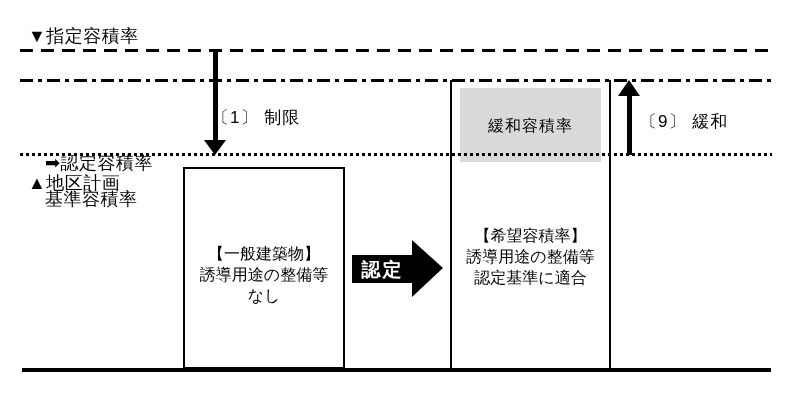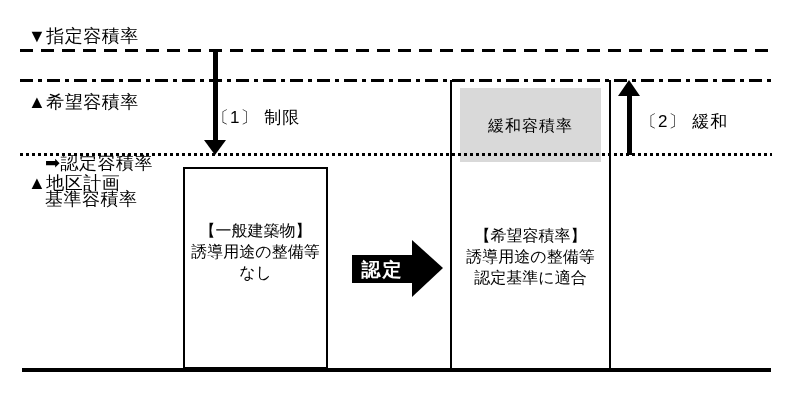--- a/index.html
+++ b/index.html
@@ -41,21 +41,21 @@
 
   
   .bldg-box {
     position: absolute;
     border: 2px solid #000;
     background: #fff;
     text-align: center;
     font-size: 16px;
     line-height: 21px;
   }
-  .box-general { left: 183px; top: 167px; width: 145px; height: 202px; padding-top: 51px; }
+  .box-general { left: 183px; top: 167px; width: 162px; height: 202px; padding-top: 74px; }
   .box-certified {
     left: 450px; top: 80px; width: 161px; height: 289px;
     border: none;
     border-left: 2px solid #000;
     border-right: 2px solid #000;
     padding: 8px;
   }
   .relaxed-section {
     width: 100%; height: 74px;
     background: #d9d9d9;
@@ -126,32 +126,31 @@
       <div>認定基準に適合</div>
     </div>
   </div>
 
   <div class="hline dashed"></div>
   <div class="hline dashdot"></div>
   <div class="hline dotted"></div>
   <div class="ground"></div>
 
   <div class="abs axis-label" style="left:28px; top:27px;">▼指定容積率</div>
-  <div class="abs axis-label" style="left:28px; top:93px;">▲希望容積率</div>
   <div class="abs axis-label" style="left:45px; top:112px;margin-top:42px;">➡認定容積率</div>
   <div class="abs axis-label" style="left:28px; top:174px;">▲地区計画</div>
   <div class="abs axis-label" style="left:45px; top:190px;">基準容積率</div>
 
   <div class="arrow-shaft-v" style="left:213px; top:50px; height:91px;"></div>
   <div class="tri tri-down"></div>
   <div class="abs annot-label" style="left:212px; top:106px;">〔1〕 制限</div>
 
   <div class="tri tri-up"></div>
   <div class="arrow-shaft-v" style="left:627px; top:94px; height:61px;"></div>
-  <div class="abs annot-label" style="left:640px; top:110px;">〔2〕 緩和</div>
+  <div class="abs annot-label" style="left:640px; top:110px;">〔9〕 緩和</div>
 
   <div class="cert-arrow">
     <div class="cert-rect">
       <span>認定</span>
     </div>
     <div class="cert-head"></div>
   </div>
 
 </div>
 

